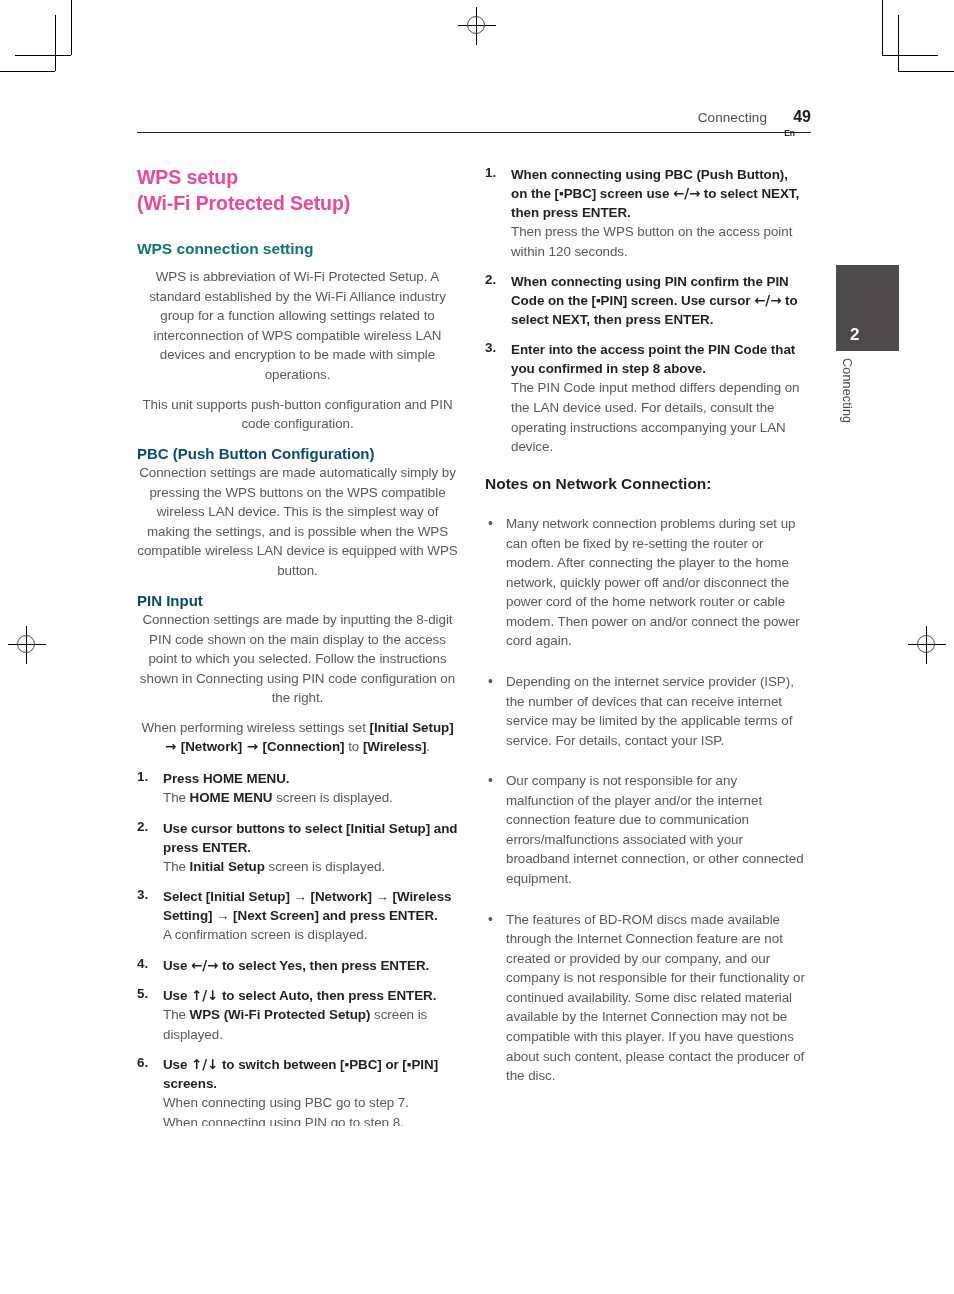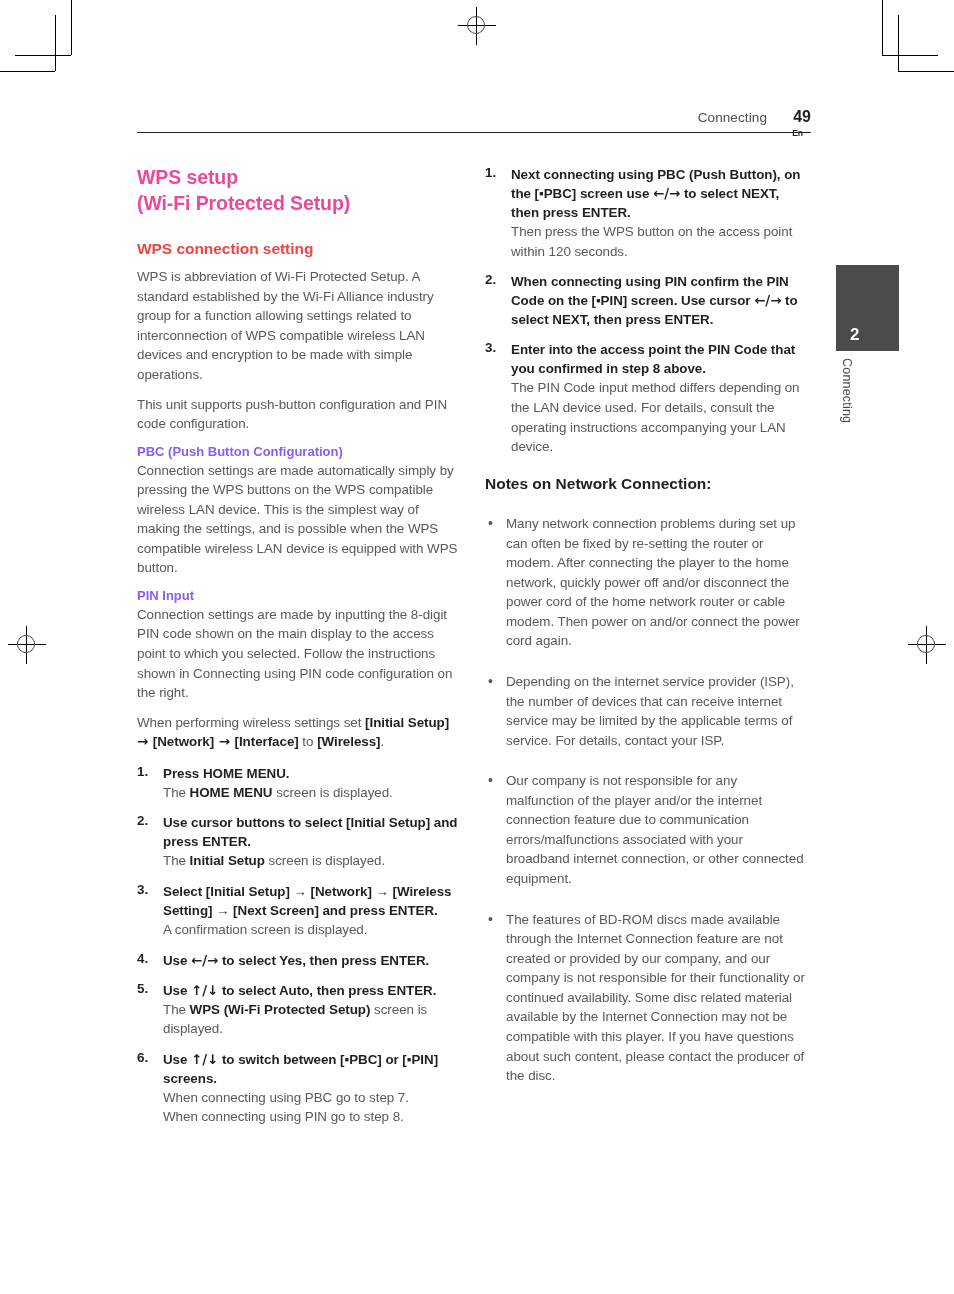--- a/index.html
+++ b/index.html
@@ -77,21 +77,21 @@
   .header-pageno {
     position: absolute;
     right: 0px;
     top: 0px;
     font-size: 16px;
     font-weight: bold;
     color: #231f20;
   }
   .header-lang {
     position: absolute;
-    right: 8px;
+    right: 16px;
     top: 20px;
     font-size: 8.5px;
     font-weight: bold;
     color: #231f20;
     text-align: right;
   }
 
   
   .side-tab {
     position: absolute;
@@ -137,38 +137,39 @@
     font-size: 19.5px;
     font-weight: bold;
     color: #ec4899;
     line-height: 1.33;
     margin: 0 0 22px 0;
     letter-spacing: -0.1px;
   }
   h2.sec-title {
     font-size: 15.5px;
     font-weight: bold;
-    color: #ef4444;
+    color: #0f766e;
     margin: 0 0 9px 0;
     line-height: 1.25;
     letter-spacing: -0.05px;
   }
   h3.sub-title {
-    font-size: 13px;
-    font-weight: bold;
-    color: #8b5cf6;
+    font-size: 15px;
+    font-weight: bold;
+    color: #0c4a6e;
     margin: 9px 0 0 0;
     line-height: 1.3;
   }
   p.body {
     font-size: 13.4px;
     color: #58595b;
     line-height: 1.46;
     margin: 0 0 10px 0;
     letter-spacing: -0.05px;
+    text-align: center;
   }
   p.body b, p.body strong {
     color: #231f20;
     font-weight: bold;
   }
 
   
   ol.steps {
     list-style: none;
     margin: 12px 0 0 0;
@@ -309,21 +310,21 @@
     <p class="body">WPS is abbreviation of Wi-Fi Protected Setup. A standard established by the Wi-Fi Alliance industry group for a function allowing settings related to interconnection of WPS compatible wireless LAN devices and encryption to be made with simple operations.</p>
 
     <p class="body">This unit supports push-button configuration and PIN code configuration.</p>
 
     <h3 class="sub-title">PBC (Push Button Configuration)</h3>
     <p class="body">Connection settings are made automatically simply by pressing the WPS buttons on the WPS compatible wireless LAN device. This is the simplest way of making the settings, and is possible when the WPS compatible wireless LAN device is equipped with WPS button.</p>
 
     <h3 class="sub-title">PIN Input</h3>
     <p class="body">Connection settings are made by inputting the 8-digit PIN code shown on the main display to the access point to which you selected. Follow the instructions shown in Connecting using PIN code configuration on the right.</p>
 
-    <p class="body"><span>When performing wireless settings set </span><b>[Initial Setup]</b><b class="glyph"> → </b><b>[Network]</b><b class="glyph"> → </b><b>[Interface]</b><span> to </span><b>[Wireless]</b><span>.</span></p>
+    <p class="body"><span>When performing wireless settings set </span><b>[Initial Setup]</b><b class="glyph"> → </b><b>[Network]</b><b class="glyph"> → </b><b>[Connection]</b><span> to </span><b>[Wireless]</b><span>.</span></p>
 
     <ol class="steps">
 
       <li>
         <div class="step-lead"><span>Press </span><span>HOME MENU</span><span>.</span></div>
         <div class="step-note"><span>The </span><b>HOME MENU</b><span> screen is displayed.</span></div>
       </li>
 
       <li>
         <div class="step-lead">Use cursor buttons to select [Initial Setup] and press ENTER.</div>
@@ -351,21 +352,21 @@
       </li>
 
     </ol>
   </div>
 
   <div class="col col-right">
 
     <ol class="steps" style="margin-top:0;">
 
       <li>
-        <div class="step-lead"><span>Next connecting using PBC (Push Button), on the [▪PBC] screen use </span><span class="glyph">←/→</span><span> to select NEXT, then press ENTER.</span></div>
+        <div class="step-lead"><span>When connecting using PBC (Push Button), on the [▪PBC] screen use </span><span class="glyph">←/→</span><span> to select NEXT, then press ENTER.</span></div>
         <div class="step-note">Then press the WPS button on the access point within 120 seconds.</div>
       </li>
 
       <li>
         <div class="step-lead"><span>When connecting using PIN confirm the PIN Code on the [▪PIN] screen. Use cursor </span><span class="glyph">←/→</span><span> to select NEXT, then press ENTER.</span></div>
       </li>
 
       <li>
         <div class="step-lead">Enter into the access point the PIN Code that you confirmed in step 8 above.</div>
         <div class="step-note">The PIN Code input method differs depending on the LAN device used. For details, consult the operating instructions accompanying your LAN device.</div>

